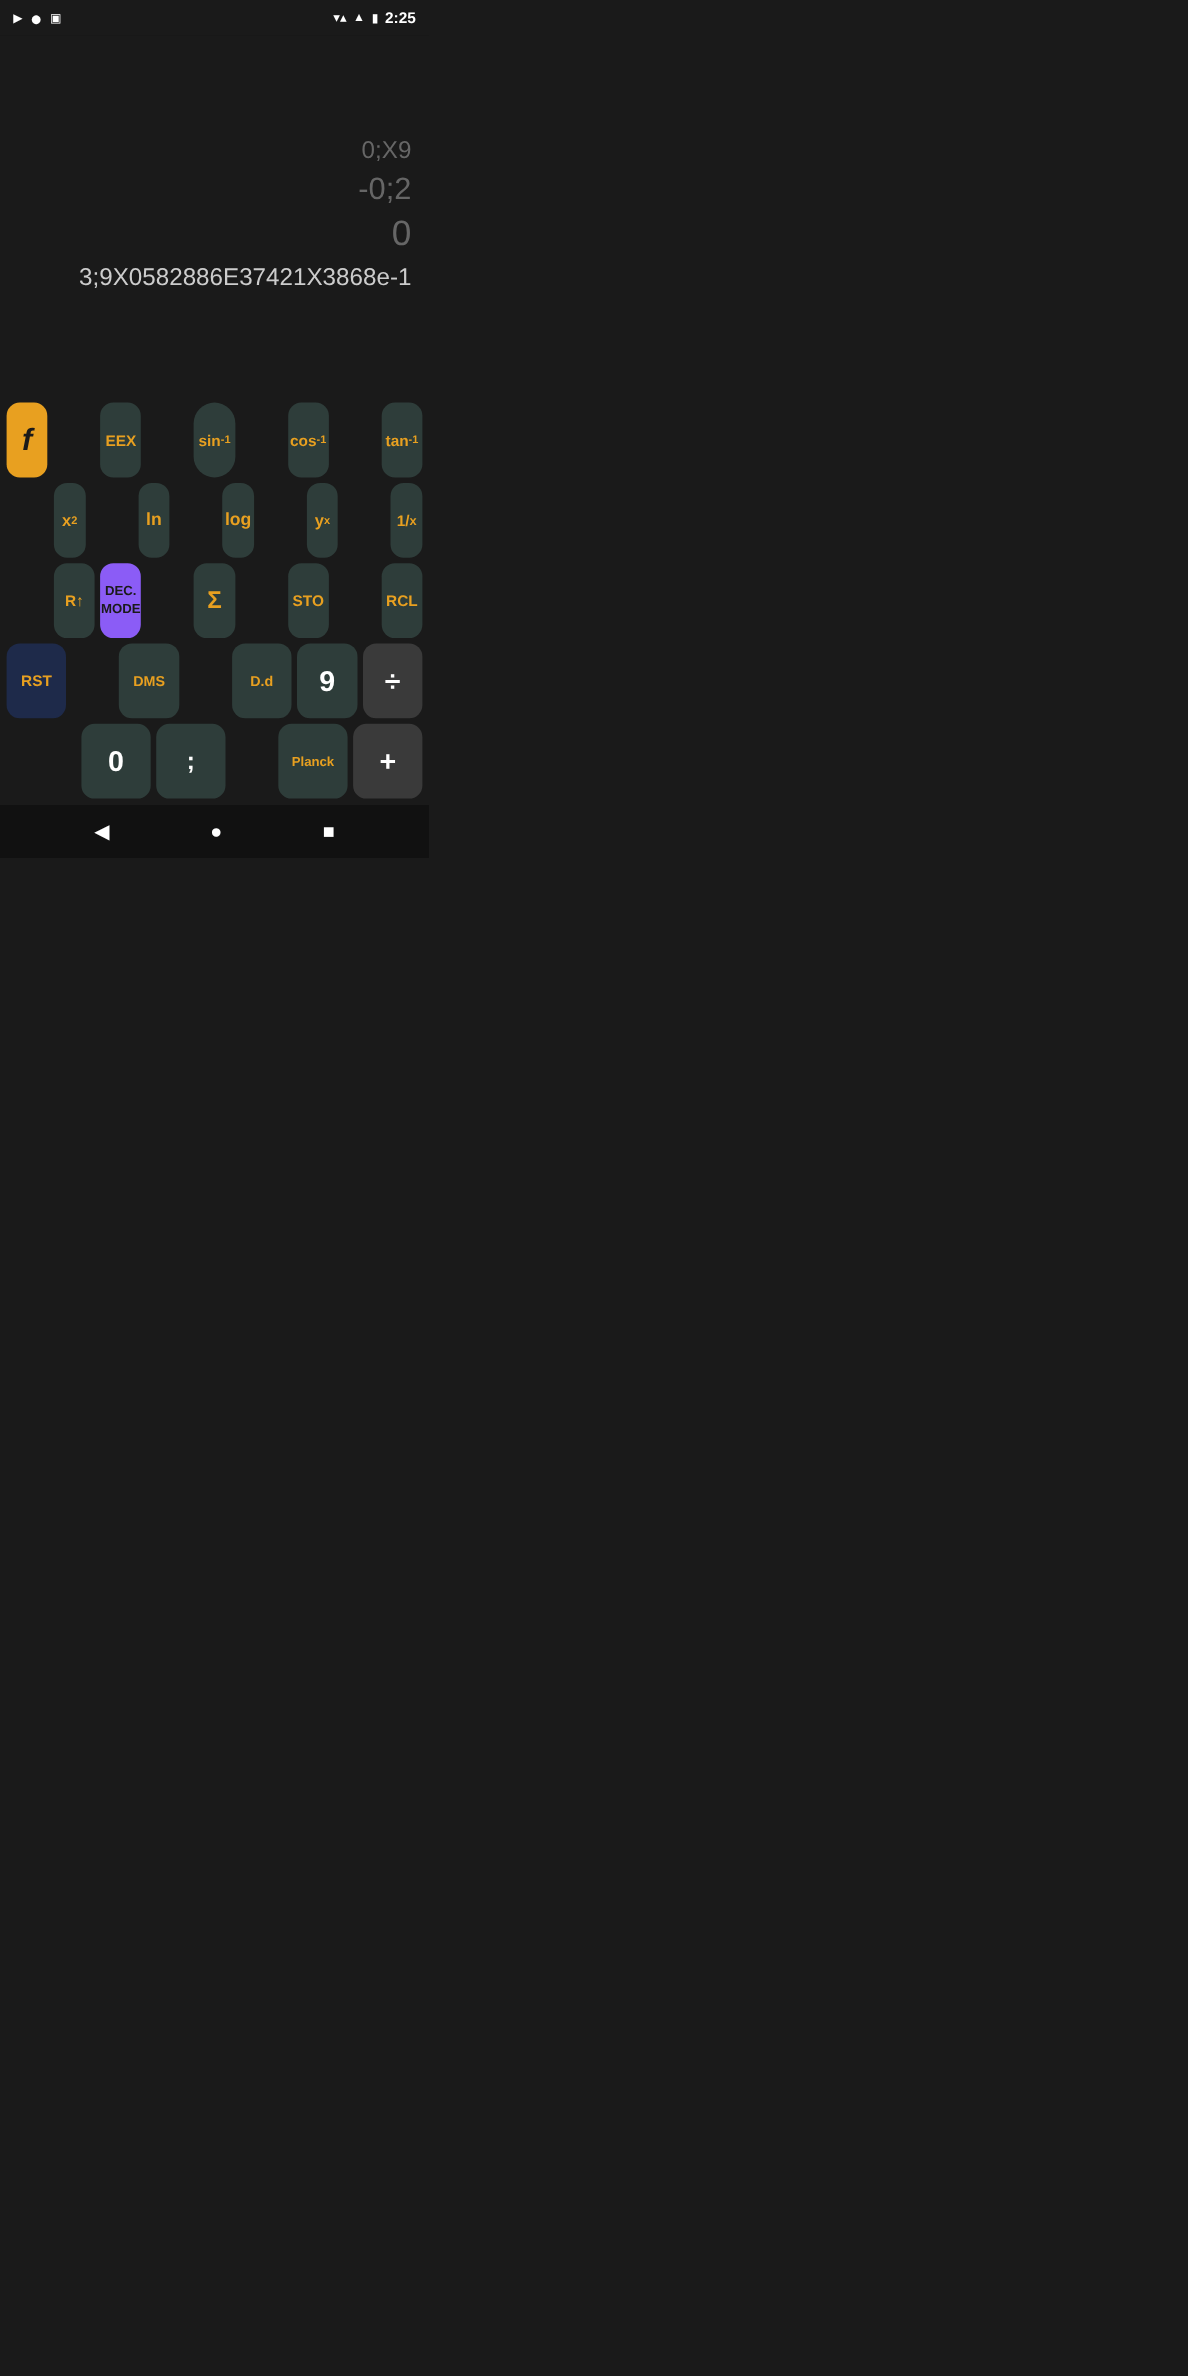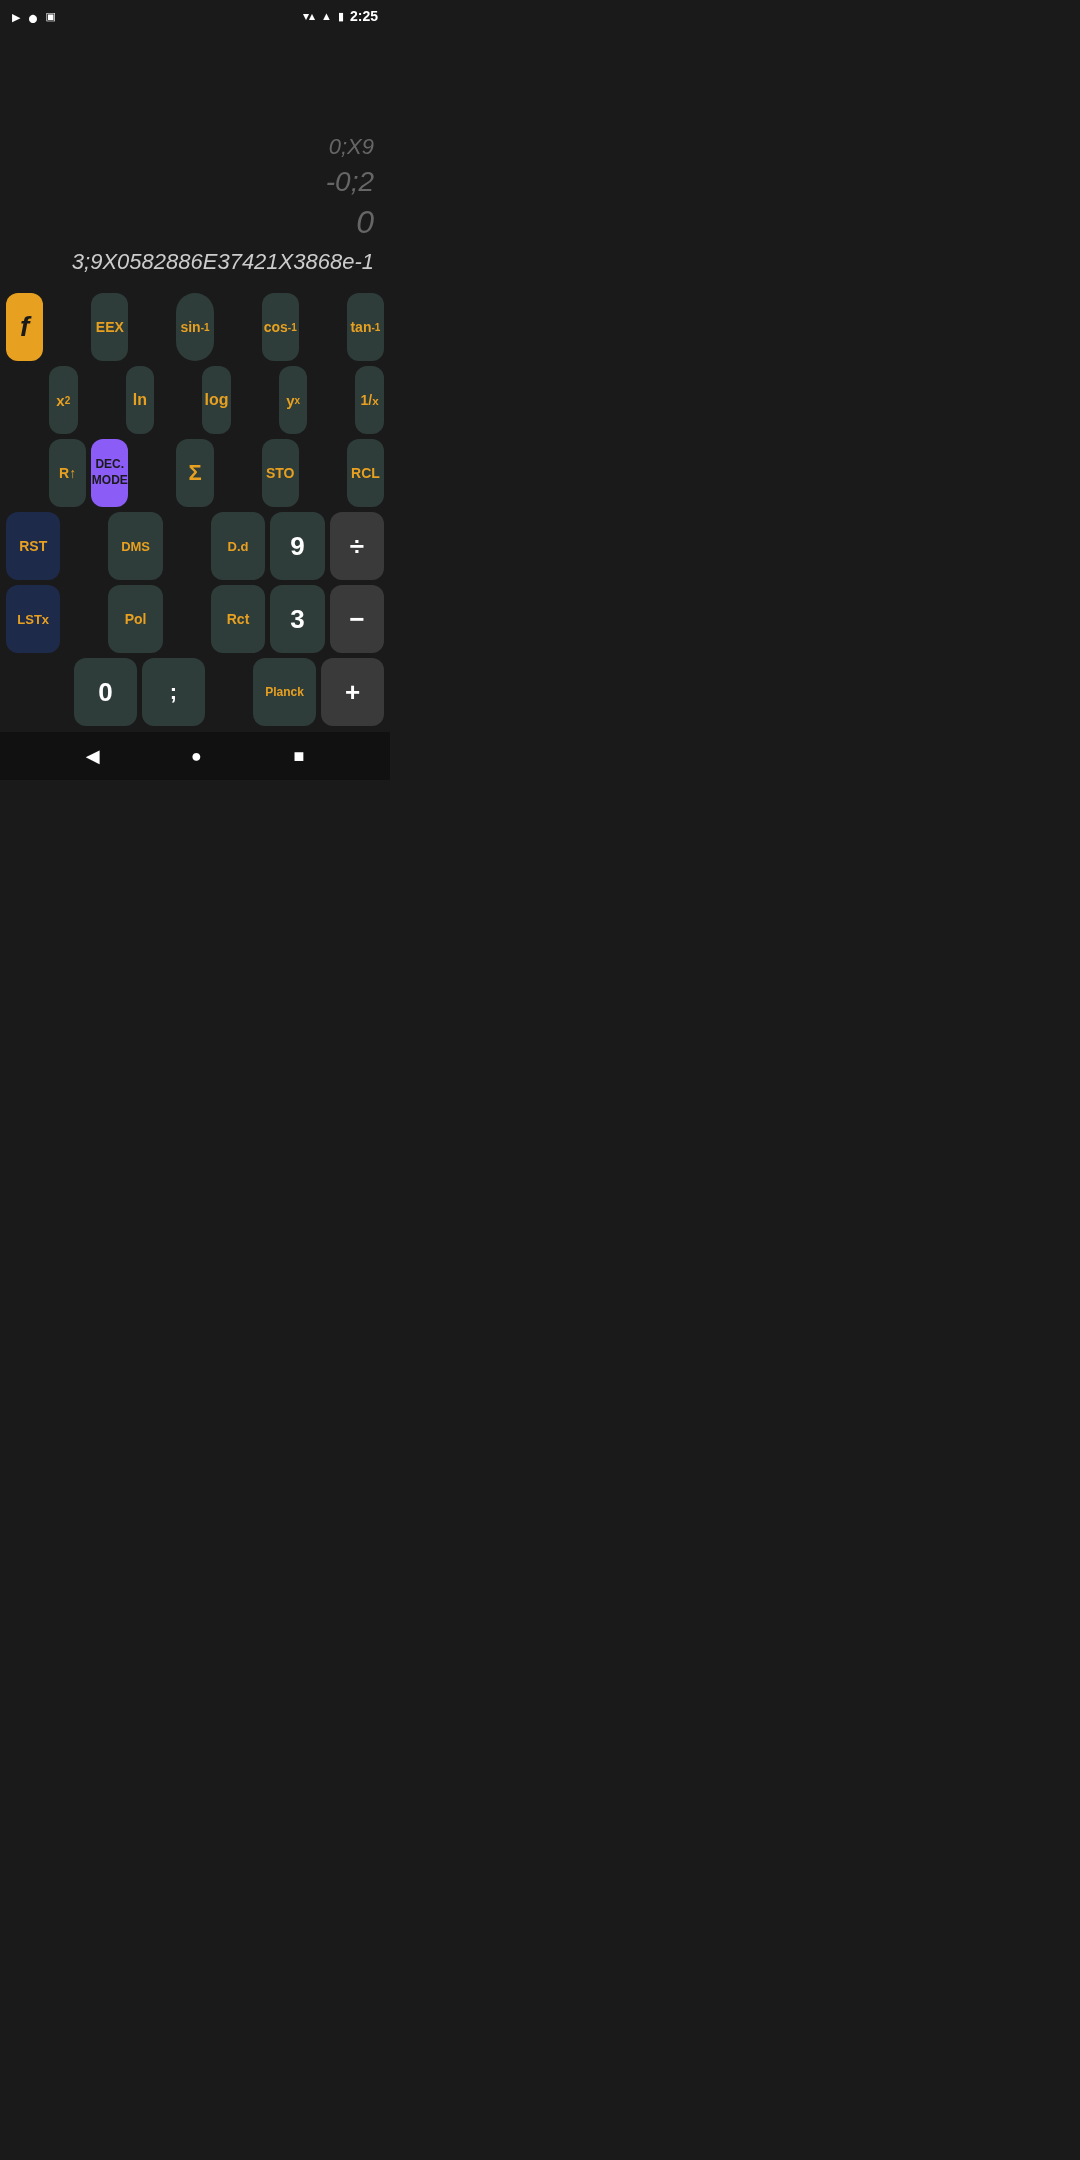--- a/index.html
+++ b/index.html
@@ -54,25 +54,24 @@
       color: #fff;
       font-size: 8px;
     }
 
     
     .display {
       background: #1a1a1a;
       flex: 1;
       display: flex;
       flex-direction: column;
-      justify-content: flex-end;
+      justify-content: center;
       align-items: flex-end;
       padding: 8px 16px 12px;
       min-height: 200px;
-      font-style: italic;
     }
     .display-secondary {
       color: #666;
       font-size: 22px;
       text-align: right;
       margin-bottom: 6px;
     }
     .display-secondary2 {
       color: #666;
       font-size: 28px;
@@ -246,27 +245,20 @@
 
   <div class="key-row">
     <button class="key key-darkblue" style="font-size:14px;">RST</button>
     <button class="key key-default" style="font-size:13px;">DMS</button>
     <button class="key key-default" style="font-size:13px;">D.d</button>
     <button class="key key-num">9</button>
     <button class="key key-op">÷</button>
   </div>
 
 
-  <div class="key-row">
-    <button class="key key-darkblue" style="font-size:13px;">LSTx</button>
-    <button class="key key-default" style="font-size:14px;">Pol</button>
-    <button class="key key-default" style="font-size:14px;">Rct</button>
-    <button class="key key-num">3</button>
-    <button class="key key-op">−</button>
-  </div>
 
   <div class="key-row">
     <button class="key key-darkblue" style="visibility:hidden;"></button>
     <button class="key key-num">0</button>
     <button class="key key-num" style="font-size:22px;">;</button>
     <button class="key key-default" style="font-size:12px;">Planck</button>
     <button class="key key-op">+</button>
   </div>
 </div>
 

